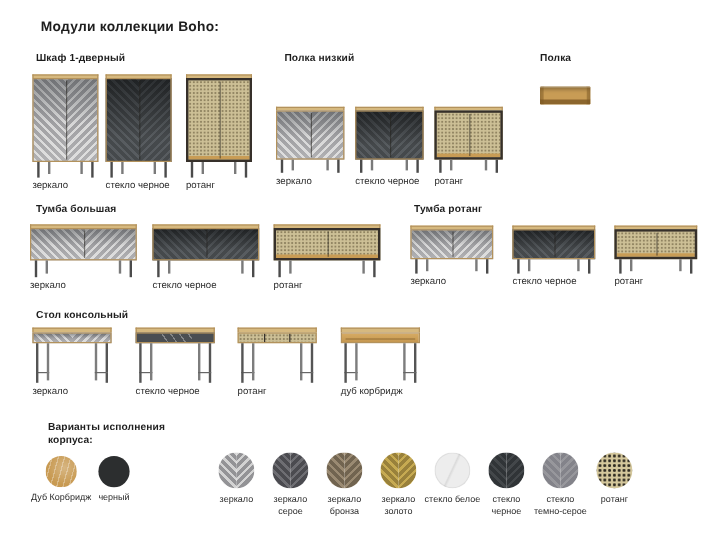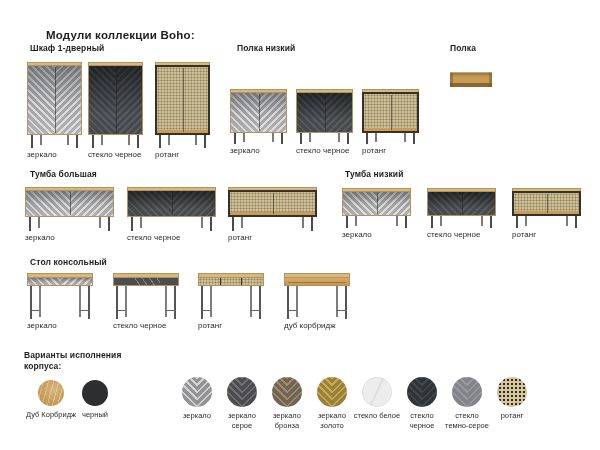--- a/index.html
+++ b/index.html
@@ -1,21 +1,21 @@
 <!DOCTYPE html>
 <html style="--text: #1d1d1d; --wood: #c89c55; --wood_top: #d6b97f; --wood_frame: #b3925c; --dark_frame: #36302a; --leg: #4b4b4b; --mirror_light: #d2d2d2; --mirror_dark: #939396; --glass_black_light: #474c50; --glass_black_dark: #33373a; --rattan: #cdc096; --oak_swatch: #c89a52; --black_swatch: #2c2e2f; --mirror_grey_light: #6e6e73; --mirror_grey_dark: #4b4b50; --bronze_light: #9a8a72; --bronze_dark: #716450; --gold_light: #c6aa52; --gold_dark: #99813b; --glass_white: #ededed; --glass_darkgrey_light: #97979c; --glass_darkgrey_dark: #83838a;"><head>
 <meta charset="utf-8">
 <style>
   html,body{margin:0;padding:0;background:#fff;}
   .page{
     position:relative;width:600px;height:450px;background:#fff;overflow:hidden;
     font-family:"Liberation Sans",sans-serif;color:var(--text,#1d1d1d);
   }
   .title{
-    position:absolute;margin:16px;font-size:11.5px;font-weight:bold;letter-spacing:.2px;
+    position:absolute;margin:4px;font-size:11.5px;font-weight:bold;letter-spacing:.2px;
   }
   .shead{
     position:absolute;font-size:8.5px;font-weight:bold;line-height:1.3;letter-spacing:.1px;
   }
   
   .f{position:absolute;}
   .f .top{height:3px;background:var(--wood_top,#d6b97f);border:1px solid var(--wood_frame,#b3925c);border-bottom:none;box-sizing:border-box;}
   .f .body{position:relative;box-sizing:border-box;border:1px solid var(--wood_frame,#b3925c);}
   .f .body.doors2::after{content:"";position:absolute;top:1px;bottom:1px;left:50%;width:1px;background:rgba(35,32,28,.55);}
   .f .legs{position:relative;}
@@ -125,23 +125,23 @@
 <body>
 
 <div class="page">
 
   <h1 class="title" style="left:30px;top:13px">Модули коллекции Boho:</h1>
 
   <div class="shead" style="left:30px;top:43px">Шкаф 1-дверный</div>
   <div class="shead" style="left:237px;top:43px">Полка низкий</div>
   <div class="shead" style="left:450px;top:43px">Полка</div>
   <div class="shead" style="left:30px;top:169px">Тумба большая</div>
-  <div class="shead" style="left:345px;top:169px">Тумба низкий</div>
+  <div class="shead" style="left:345px;top:169px">Тумба ротанг</div>
   <div class="shead" style="left:30px;top:257px">Стол консольный</div>
-  <div class="shead" style="left:24px;top:350px;width:115px">Варианты исполнения корпуса:</div>
+  <div class="shead" style="left:40px;top:350px;width:115px">Варианты исполнения корпуса:</div>
 
   <div class="f tall" style="left:27px;top:62px;width:55px">
     <div class="top"></div>
     <div class="body fx-mirror doors2" style="height:70px"></div>
     <div class="legs">
         <i class="l1"></i>
         <i class="l2"></i>
         <i class="l3"></i>
         <i class="l4"></i>
       </div>

